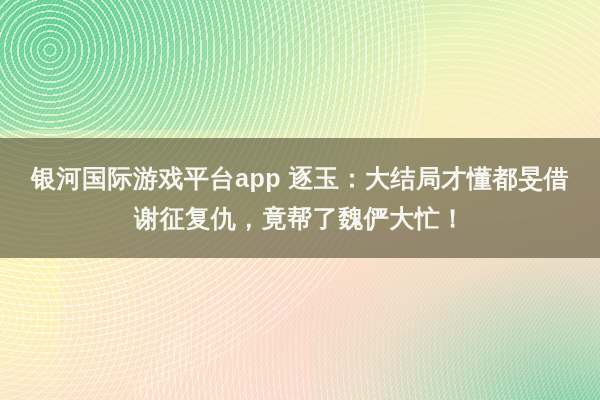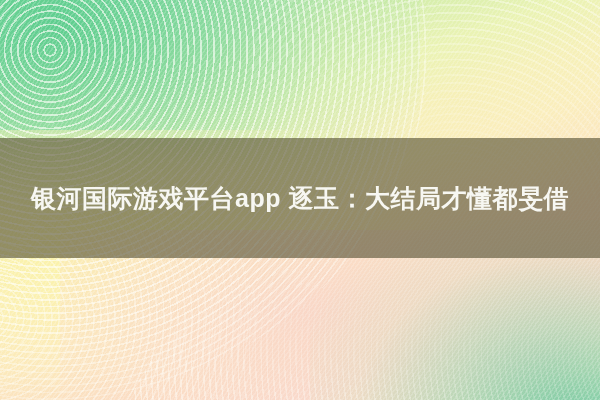--- a/index.html
+++ b/index.html
@@ -233,15 +233,16 @@
   <div class="bg-bloom-br"></div>
 
   <div class="arcs arcs-tl"></div>
   <div class="arcs arcs-tr"></div>
   <div class="arcs arcs-br"></div>
   <div class="arcs arcs-bl"></div>
   <div class="hatch"></div>
 
   <div class="caption-band">
     <div class="caption-line">银河国际游戏平台app 逐玉：大结局才懂都旻借</div>
+    <div class="caption-line">谢征复仇，竟帮了魏俨大忙！</div>
   </div>
 
 </div>
 
 </body></html>

